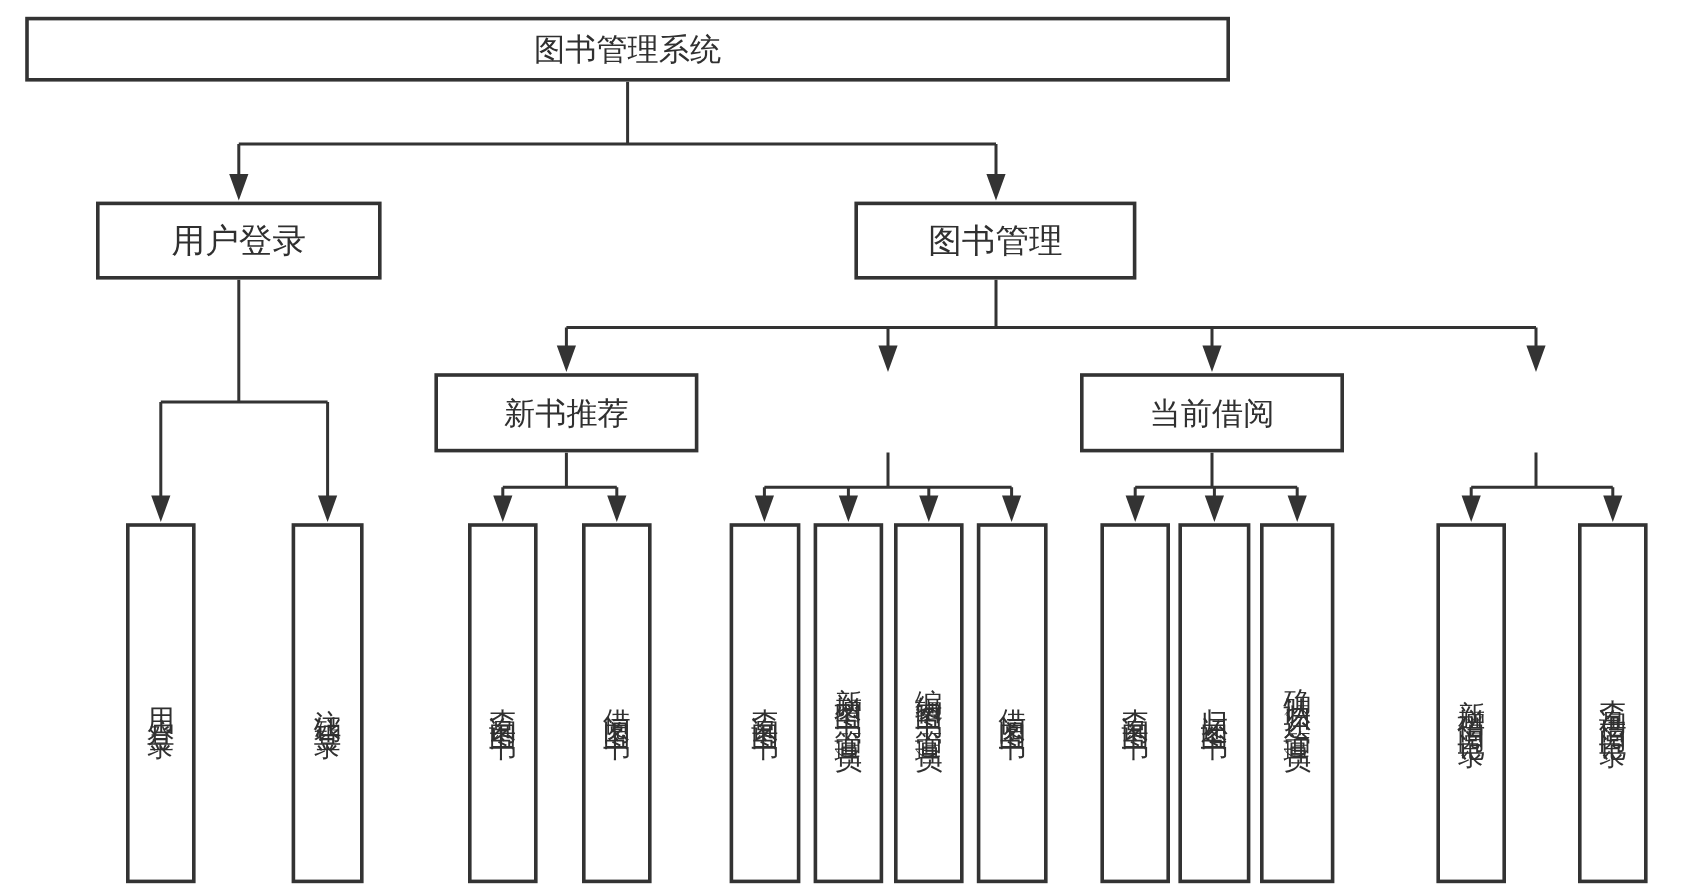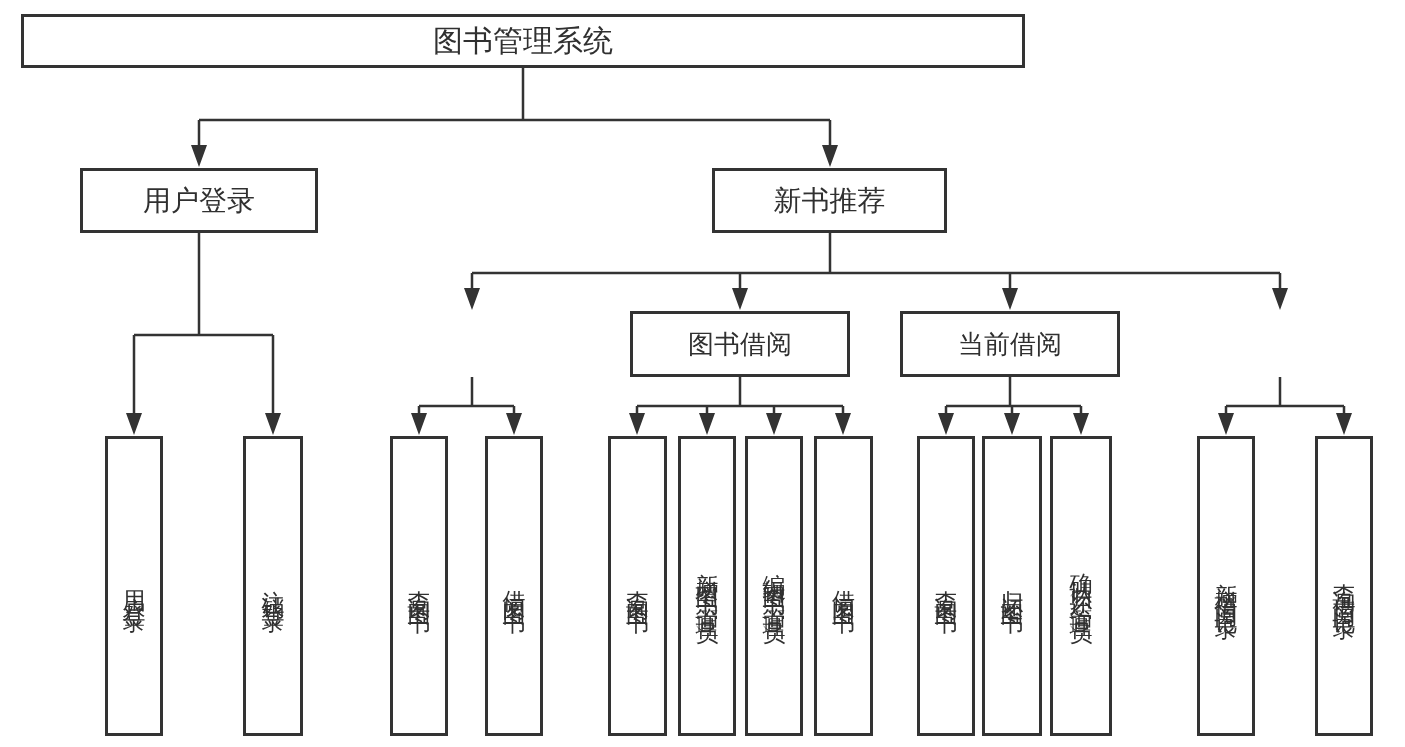--- a/index.html
+++ b/index.html
@@ -18,21 +18,21 @@
   .wires path.ln{fill:none; stroke:var(--line); stroke-width:2.5;}
   .wires path.tri{fill:var(--line); stroke:none;}
   .box{
     position:absolute; box-sizing:border-box;
     background:var(--background);
     border:3px solid var(--line);
     display:flex; align-items:center; justify-content:center;
     color:var(--text); z-index:1;
     white-space:nowrap;
   }
-  .root-label{font-size:30px;}
+  .root-label{font-size:26px;}
   .lv2-label{font-size:28px;}
   .lv3-label{font-size:26px;}
   .leaf{
     writing-mode:vertical-rl;
     text-orientation:mixed;
     font-size:23px;
     letter-spacing:7px;
     line-height:1;
     white-space:normal;
   }
@@ -68,23 +68,23 @@
     <path class="ln" d="M1010 377 V406 M946 406 H1081 M946 406 V415 M1012 406 V415 M1081 406 V415"></path>
     <path class="tri" d="M938 413 H954 L946 435 Z M1004 413 H1020 L1012 435 Z M1073 413 H1089 L1081 435 Z"></path>
 
     <path class="ln" d="M1280 377 V406 M1226 406 H1344 M1226 406 V415 M1344 406 V415"></path>
     <path class="tri" d="M1218 413 H1234 L1226 435 Z M1336 413 H1352 L1344 435 Z"></path>
   </svg>
 
   <div class="box root-label" style="left:21px; top:14px; width:1004px; height:54px;">图书管理系统</div>
 
   <div class="box lv2-label" style="left:80px; top:168px; width:238px; height:65px;">用户登录</div>
-  <div class="box lv2-label" style="left:712px; top:168px; width:235px; height:65px;">新书推荐</div>
+  <div class="box lv2-label" style="left:712px; top:168px; width:235px; height:65px;">图书管理</div>
 
-  <div class="box lv3-label" style="left:630px; top:311px; width:220px; height:66px;">图书借阅</div>
+  <div class="box lv3-label" style="left:362px; top:311px; width:220px; height:66px;">新书推荐</div>
   <div class="box lv3-label" style="left:900px; top:311px; width:220px; height:66px;text-align:center;">当前借阅</div>
 
   <div class="box leaf" style="left:105px; top:436px; width:58px; height:300px;">用户登录</div>
   <div class="box leaf" style="left:243px; top:436px; width:60px; height:300px;">注销登录</div>
 
   <div class="box leaf" style="left:390px; top:436px; width:58px; height:300px;">查询图书</div>
   <div class="box leaf" style="left:485px; top:436px; width:58px; height:300px;">借阅图书</div>
 
   <div class="box leaf" style="left:608px; top:436px; width:59px; height:300px;">查询图书</div>
   <div class="box leaf" style="left:678px; top:436px; width:58px; height:300px;">新增图书（管理员）</div>

